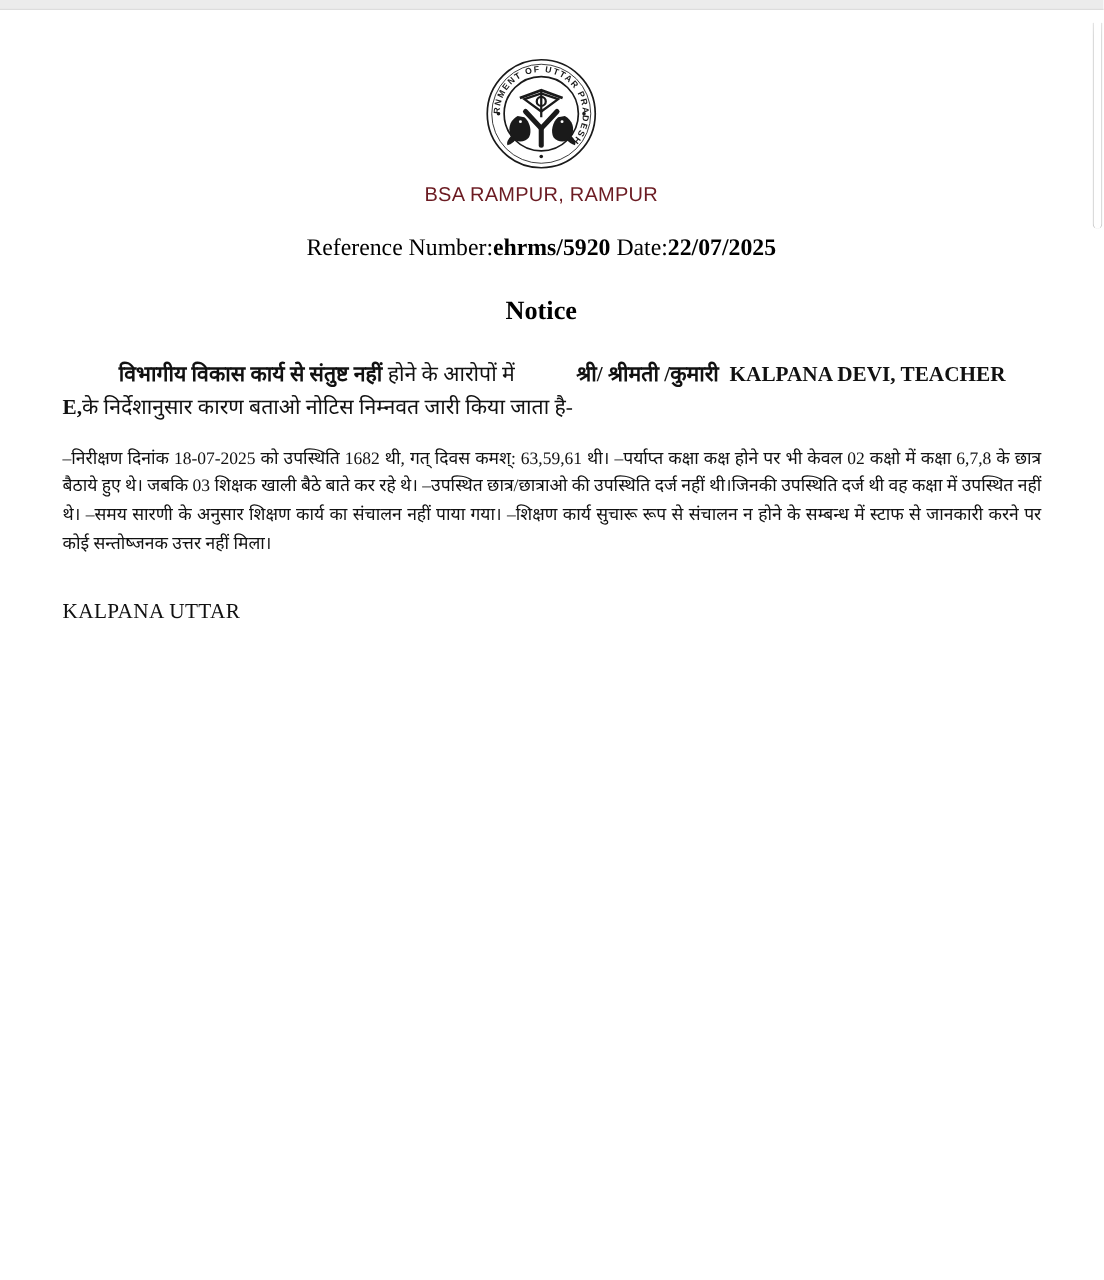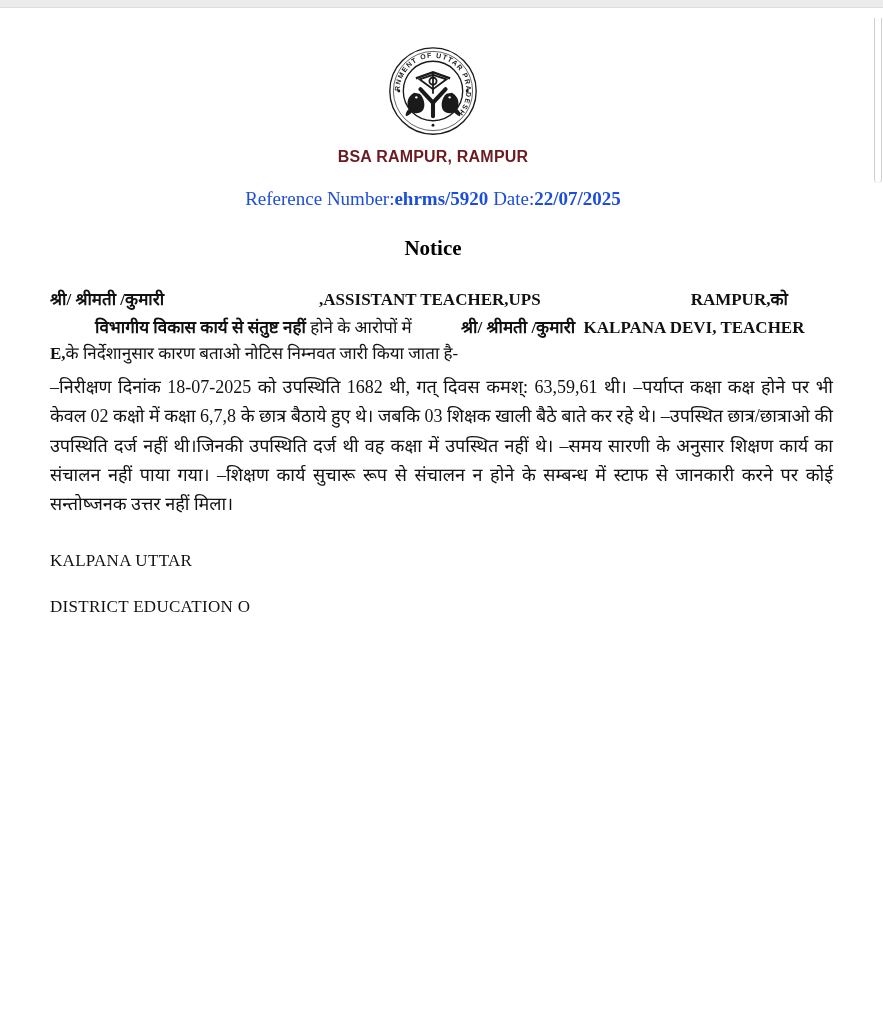--- a/index.html
+++ b/index.html
@@ -71,31 +71,31 @@
     display: inline-block;
     width: 90px;
     height: 90px;
     vertical-align: top;
   }
 
   
   .org-title {
     text-align: center;
     font-family: "Liberation Sans", "DejaVu Sans", sans-serif;
-    font-weight: bold;
+    font-weight: normal;
     font-size: 16px;
     letter-spacing: 0.2px;
     color: #6b1b22;
     margin-top: 12px;
   }
   .ref-line {
     text-align: center;
     font-size: 19px;
     margin-top: 22px;
-    color: #1d4ed8;
+    color: #000000;
   }
   .ref-line .b { font-weight: bold; }
 
   .notice-title {
     text-align: center;
     font-size: 21px;
     font-weight: bold;
     margin-top: 26px;
     color: #000;
     font-family: Liberation Serif, serif;
@@ -118,23 +118,23 @@
 
   .charge-line {
     font-size: 17px;
     line-height: 1.55;
     margin-top: 2px;
   }
   .charge-line .b { font-weight: bold; margin-left: 45px; }
   .charge-line .name { font-weight: bold; font-family: "Liberation Serif", serif; }
 
   .para {
-    font-size: 18px;
+    font-size: 14px;
     line-height: 1.62;
-    margin-top: 6px;
+    margin-top: 17px;
     text-align: justify;
     text-justify: inter-word;
   }
 
   .sign-block { margin: 30px 50px 0 50px; }
   .sign-line {
     font-size: 17px;
     line-height: 1.4;
     margin-bottom: 22px;
     letter-spacing: 0.3px;
@@ -189,30 +189,26 @@
     <div class="org-title">BSA RAMPUR, RAMPUR</div>
 
     <div class="ref-line">
       <span>Reference Number:</span><span class="b">ehrms/5920</span><span> Date:</span><span class="b">22/07/2025</span>
     </div>
 
     <div class="notice-title">Notice</div>
 
     <div class="body-block">
 
-      <div class="addr-line">
-        <span>श्री/ श्रीमती /कुमारी</span><span class="gap-a"></span><span>,ASSISTANT TEACHER,UPS</span><span class="gap-b"></span><span>RAMPUR,को</span>
-      </div>
 
       <div class="charge-line">
         <span class="b">विभागीय विकास कार्य से संतुष्ट नहीं</span><span> होने के आरोपों में </span><span class="b">श्री/ श्रीमती /कुमारी</span>&nbsp;&nbsp;<span class="name">KALPANA DEVI, TEACHER E,</span><span>के निर्देशानुसार कारण बताओ नोटिस निम्नवत जारी किया जाता है-</span>
       </div>
 
       <div class="para">–निरीक्षण दिनांक 18-07-2025 को उपस्थिति 1682 थी, गत् दिवस कमश्: 63,59,61 थी। –पर्याप्त कक्षा कक्ष होने पर भी केवल 02 कक्षो में कक्षा 6,7,8 के छात्र बैठाये हुए थे। जबकि 03 शिक्षक खाली बैठे बाते कर रहे थे। –उपस्थित छात्र/छात्राओ की उपस्थिति दर्ज नहीं थी।जिनकी उपस्थिति दर्ज थी वह कक्षा में उपस्थित नहीं थे। –समय सारणी के अनुसार शिक्षण कार्य का संचालन नहीं पाया गया। –शिक्षण कार्य सुचारू रूप से संचालन न होने के सम्बन्ध में स्टाफ से जानकारी करने पर कोई सन्तोष्जनक उत्तर नहीं मिला।</div>
     </div>
 
     <div class="sign-block">
       <div class="sign-line">KALPANA UTTAR</div>
-      <div class="sign-line">DISTRICT EDUCATION O</div>
     </div>
 
   </div>
 </div>
 
 </body></html>

